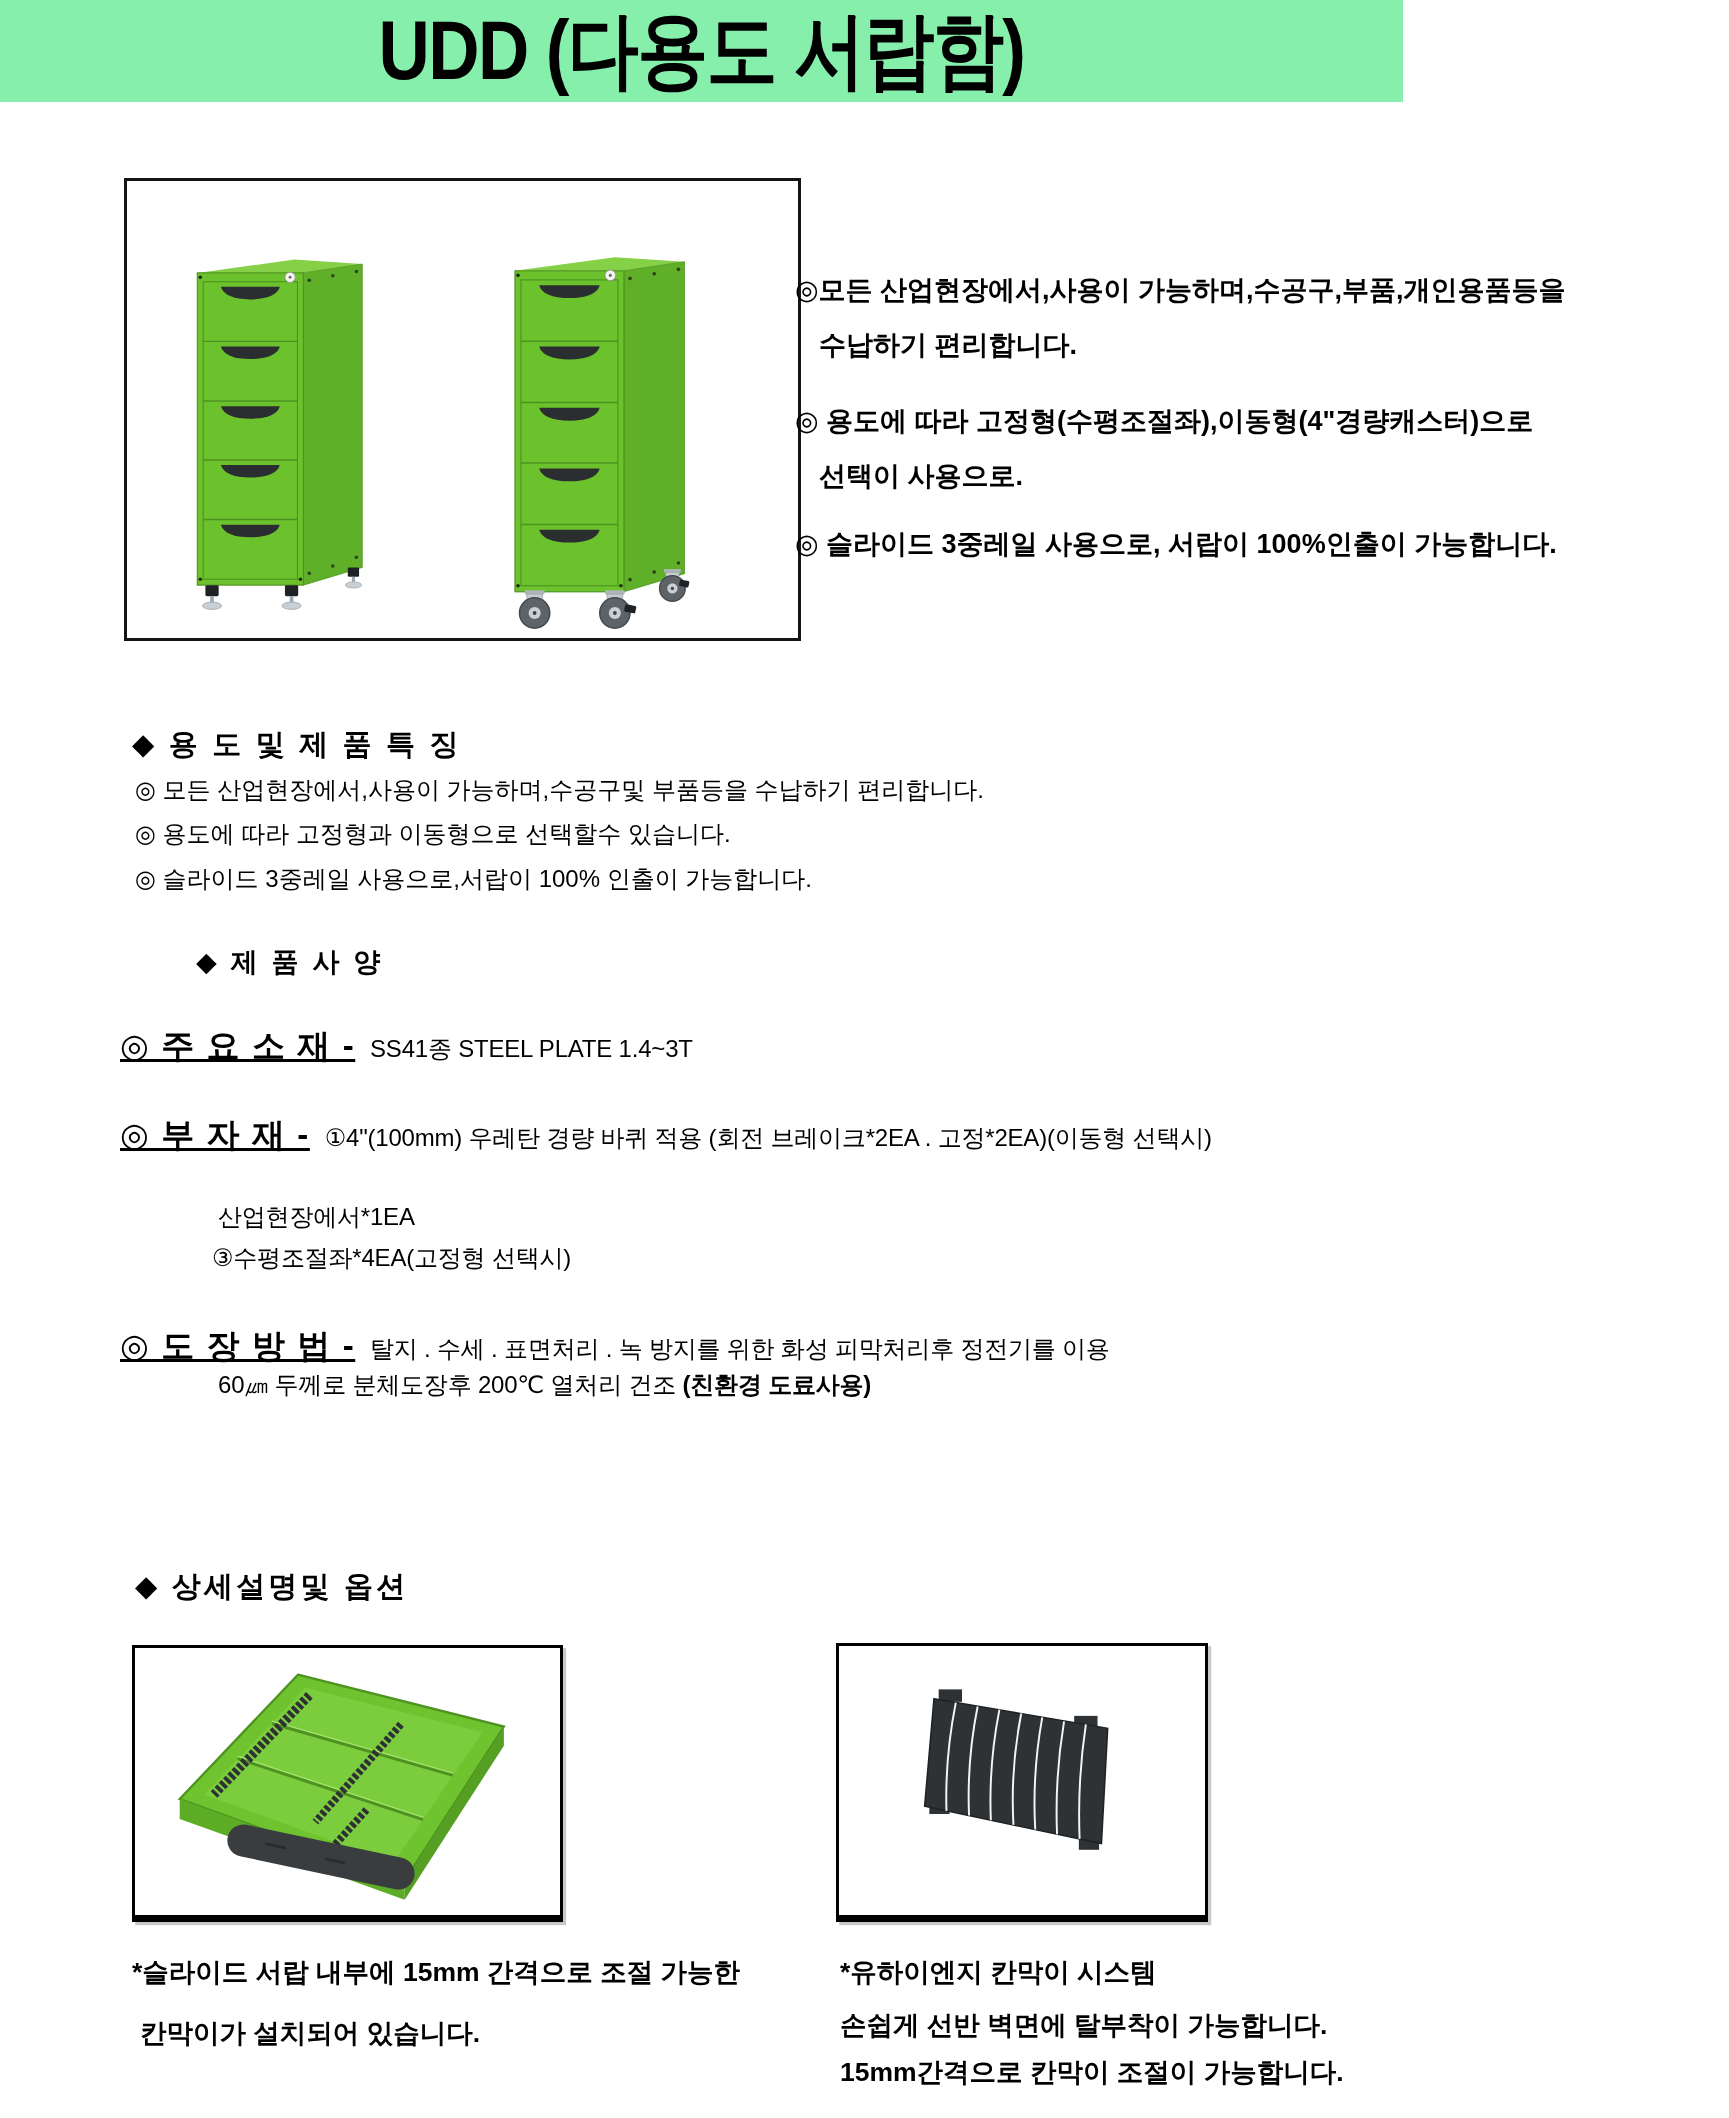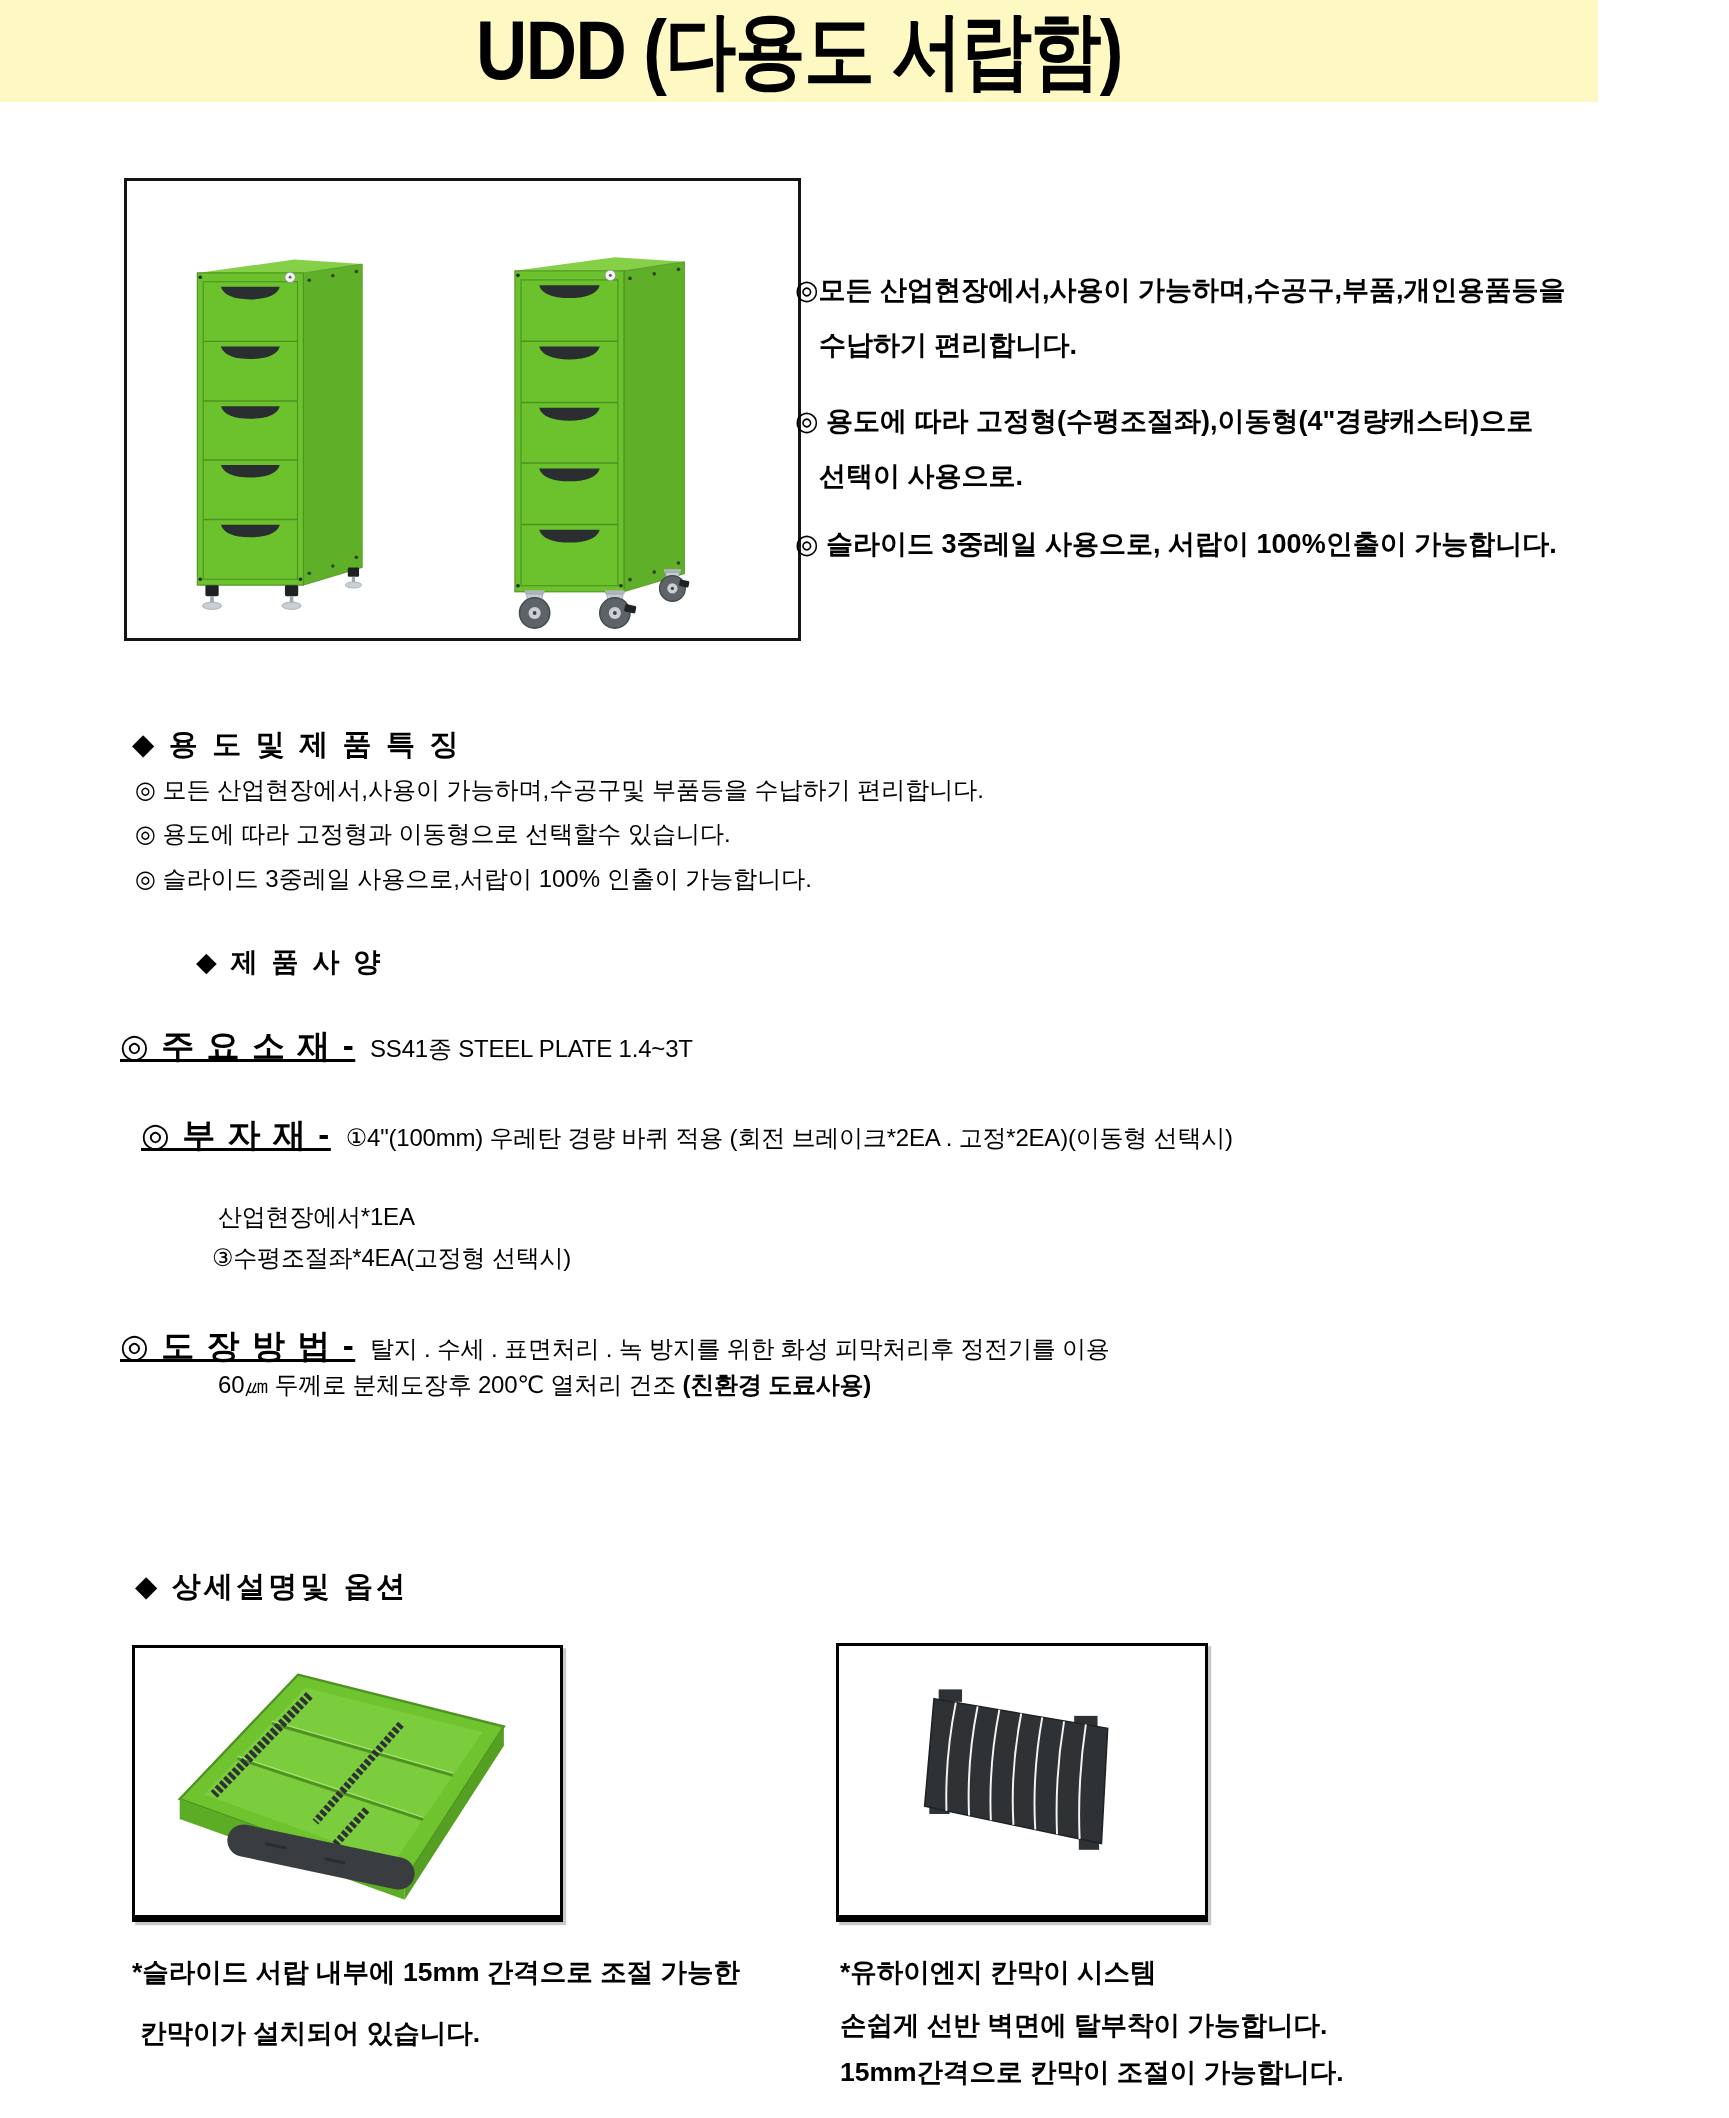--- a/index.html
+++ b/index.html
@@ -9,22 +9,22 @@
     height:2119px;
     background:#ffffff;
     font-family:"Liberation Sans","DejaVu Sans",sans-serif;
     color:#000;
     overflow:hidden;
   }
   .abs{position:absolute;}
 
   
   .banner{
-    left:0;top:0;width:1598px;height:102px;
-    background:#fef9c3;
+    left:0;top:0;width:1403px;height:102px;
+    background:#86efac;
     display:flex;align-items:center;justify-content:center;
   }
   .banner-title{
     font-size:71px;
     font-weight:800;
     letter-spacing:-1.6px;
     transform:scaleY(1.18);
     white-space:nowrap;
   }
 
@@ -209,21 +209,21 @@
   <div class="abs feature-line" style="top:818px;">◎ 용도에 따라 고정형과 이동형으로 선택할수 있습니다.</div>
   <div class="abs feature-line" style="top:863px;">◎ 슬라이드 3중레일 사용으로,서랍이 100% 인출이 가능합니다.</div>
 
   <div class="abs sec-heading" style="left:196px;top:944px;font-size:27px;">◆  제 품 사 양</div>
 
   <div class="abs spec-row" style="top:1024px;">
     <span class="spec-label">◎ 주 요 소 재 -</span>
     <span class="spec-value">SS41종 STEEL PLATE 1.4~3T</span>
   </div>
 
-  <div class="abs spec-row" style="top:1113px;margin-left:21px;">
+  <div class="abs spec-row" style="top:1113px;">
     <span class="spec-label">◎  부   자   재 -</span>
     <span class="spec-value">①4"(100mm) 우레탄 경량 바퀴 적용 (회전 브레이크*2EA . 고정*2EA)(이동형 선택시)</span>
   </div>
   <div class="abs spec-cont" style="left:218px;top:1201px;">산업현장에서*1EA</div>
   <div class="abs spec-cont" style="left:212px;top:1242px;">③수평조절좌*4EA(고정형 선택시)</div>
 
   <div class="abs spec-row" style="top:1324px;">
     <span class="spec-label">◎ 도 장 방 법 -</span>
     <span class="spec-value">탈지 . 수세 . 표면처리 . 녹 방지를 위한 화성 피막처리후 정전기를 이용</span>
   </div>

